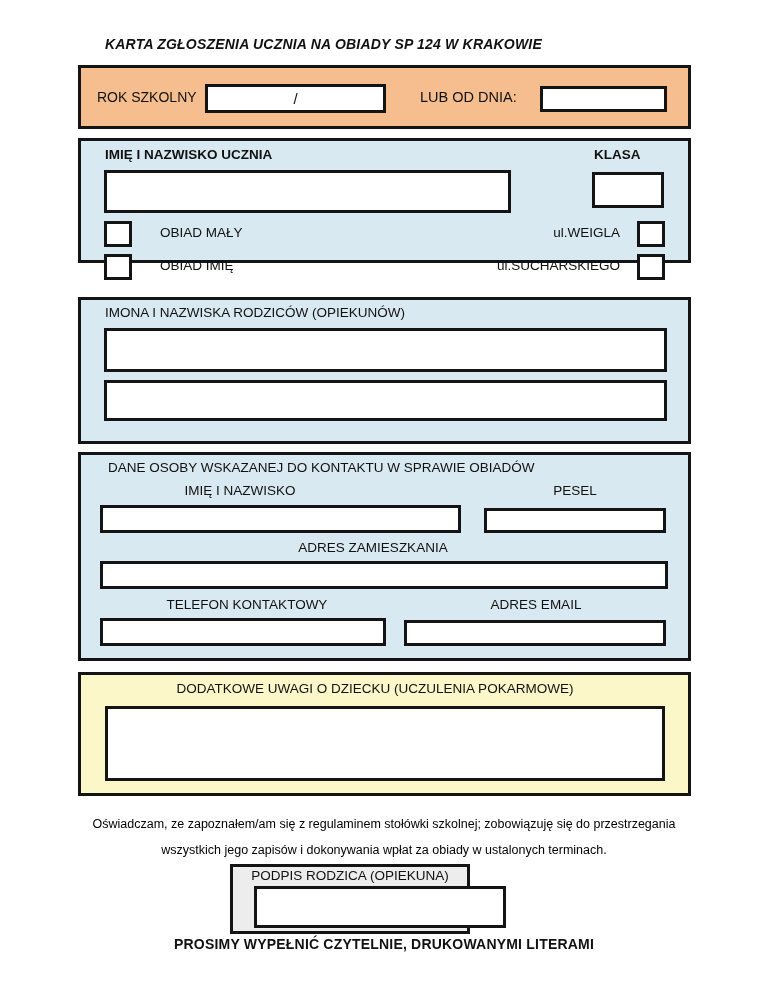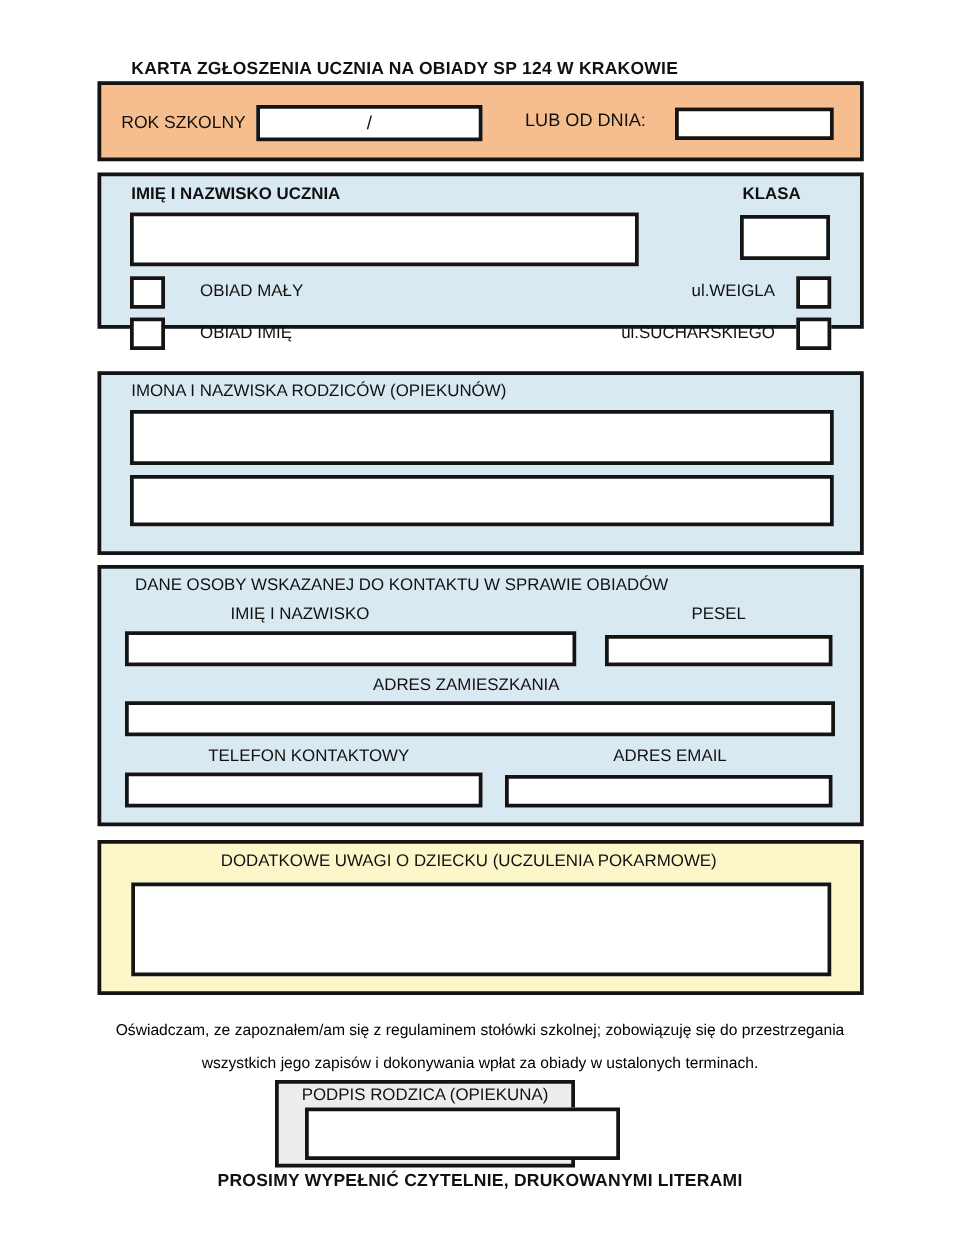--- a/index.html
+++ b/index.html
@@ -1,40 +1,40 @@
 <!DOCTYPE html>
 <html style="--orange: #f6be8e; --blue: #d9e9f1; --yellow: #fbf7c9; --gray: #ededed; --border: #141414;"><head>
 <meta charset="utf-8">
 <style>
   * { margin:0; padding:0; box-sizing:border-box; }
   html,body { background:#ffffff; }
   body { font-family:"Liberation Sans","DejaVu Sans",sans-serif; color:#111; }
   .page { position:relative; width:768px; height:994px; background:#fff; overflow:hidden; }
 
-  .form-title { position:absolute; left:105px; top:46px; font-size:14px; font-weight:bold; letter-spacing:.2px; white-space:nowrap; }
+  .form-title { position:absolute; left:105px; top:36px; font-size:14px; font-weight:bold; letter-spacing:.2px; white-space:nowrap;font-style:italic; }
 
   .box { position:absolute; left:78px; width:613px; border:3px solid var(--border,#141414); }
   .sec-orange { top:65px;  height:64px;  background:var(--orange,#f6be8e); }
   .sec-blue1  { top:138px; height:125px; background:var(--blue,#d9e9f1); }
   .sec-blue2  { top:297px; height:147px; background:var(--blue,#d9e9f1); }
   .sec-blue3  { top:452px; height:209px; background:var(--blue,#d9e9f1); }
   .sec-yellow { top:672px; height:124px; background:var(--yellow,#fbf7c9); }
 
   .lbl { position:absolute; font-size:13.5px; white-space:nowrap; }
   .lbl.b { font-weight:bold; }
   .lbl.ctr { text-align:center; white-space:normal; }
 
   .field { position:absolute; background:#fff; border:3px solid var(--border,#141414); font-size:14px; }
   .field.slash { display:flex; align-items:center; justify-content:center; font-size:15px; }
 
   .chk { position:absolute; width:28px; height:26px; background:#fff; border:3px solid var(--border,#141414); cursor:pointer; }
 
   .decl { position:absolute; top:811px; left:0; width:100%; text-align:center; font-size:12.5px; line-height:26px; color:#000000; }
 
-  .sig-box { position:absolute; left:220px; top:864px; width:240px; height:70px; border:3px solid var(--border,#141414); background:var(--gray,#ededed); }
+  .sig-box { position:absolute; left:230px; top:864px; width:240px; height:70px; border:3px solid var(--border,#141414); background:var(--gray,#ededed); }
   .sig-label { position:absolute; top:1px; left:0; width:100%; text-align:center; font-size:13.5px; white-space:nowrap; }
   .sig-field { position:absolute; left:21px; top:19px; width:252px; height:42px; background:#fff; border:3px solid var(--border,#141414); }
 
   .footer-note { position:absolute; top:936px; left:0; width:100%; text-align:center; font-size:14px; font-weight:bold; letter-spacing:.2px; }
 </style>
 </head>
 <body>
 
 <div class="page">
 

